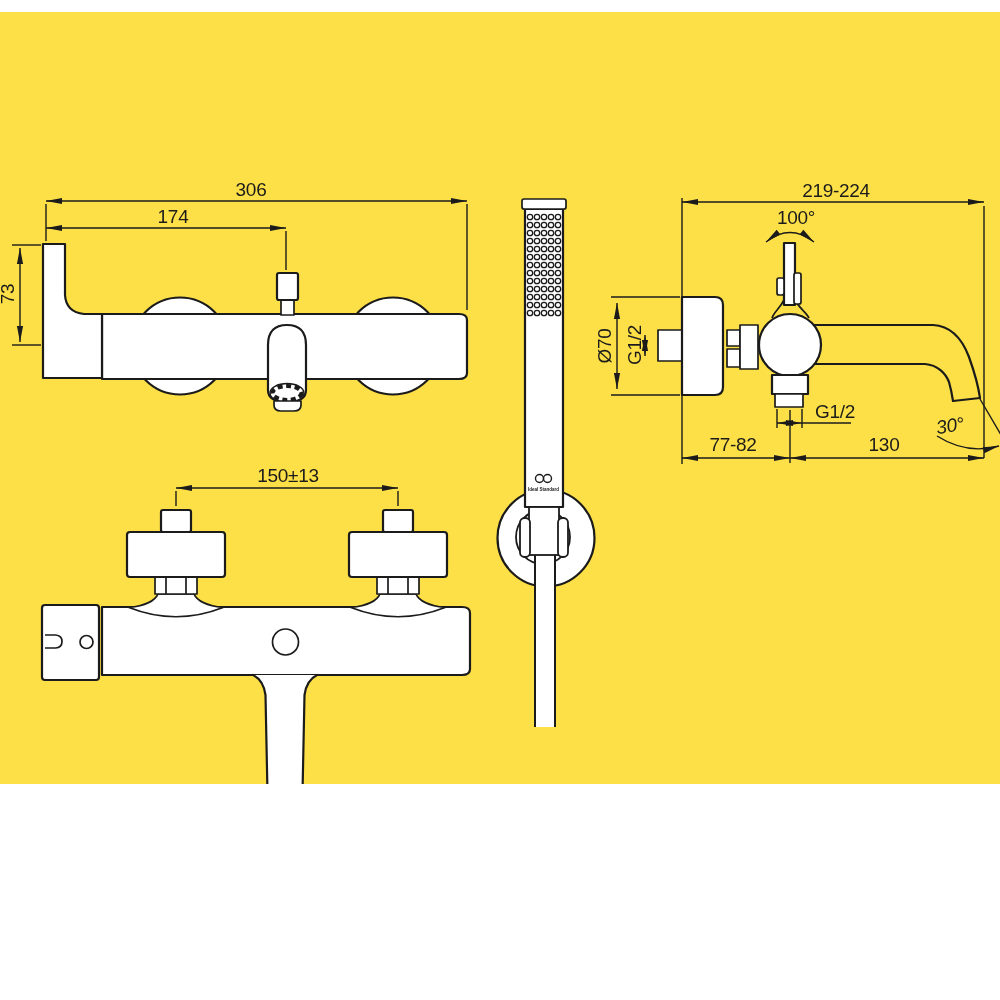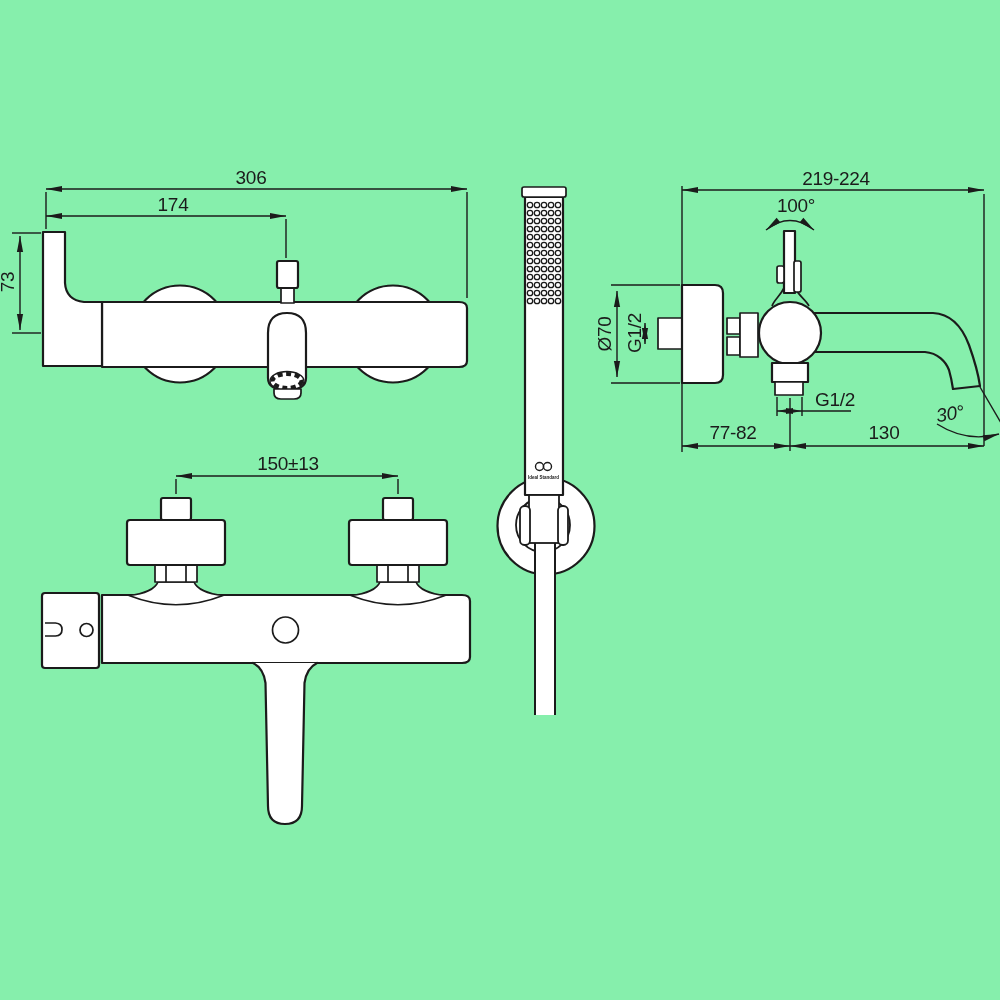--- a/index.html
+++ b/index.html
@@ -1,16 +1,16 @@
 <!DOCTYPE html>
 <html><head>
 <meta charset="utf-8">
 <style>
   html,body{margin:0;padding:0;background:#fff;}
-  .canvas{position:relative;width:1000px;height:1000px;background:#86efac;overflow:hidden;}
+  .canvas{position:relative;width:1000px;height:772px;background:#fde047;overflow:hidden;margin-top:12px;}
   svg{display:block;}
   svg text{font-family:"Liberation Sans","DejaVu Sans",sans-serif;font-size:19px;fill:#1b1b1b;letter-spacing:-0.3px;}
   .o{fill:#fff;stroke:#1b1b1b;stroke-width:2.2;stroke-linejoin:round;}
   .o15{fill:#fff;stroke:#1b1b1b;stroke-width:1.7;stroke-linejoin:round;}
   .l{fill:none;stroke:#1b1b1b;stroke-width:2.2;stroke-linecap:round;stroke-linejoin:round;}
   .t{fill:none;stroke:#1b1b1b;stroke-width:1.7;stroke-linejoin:round;}
   .d{fill:none;stroke:#1b1b1b;stroke-width:1.4;}
   .da{marker-start:url(#arr);marker-end:url(#arr);}
   .de{marker-end:url(#arr);}
   .wf{fill:#fff;stroke:none;}

